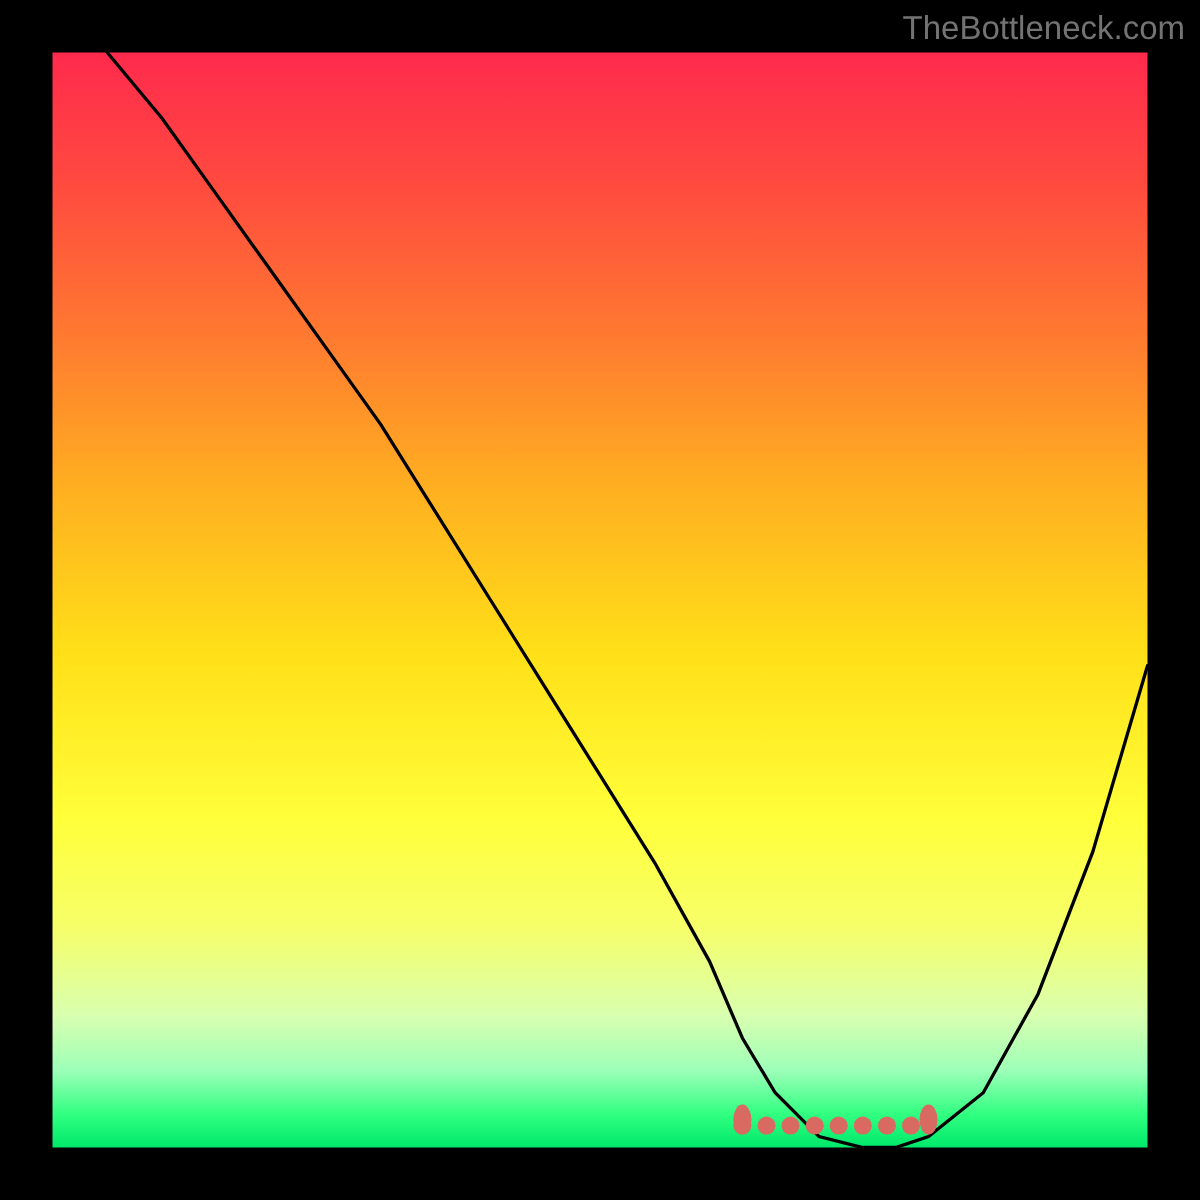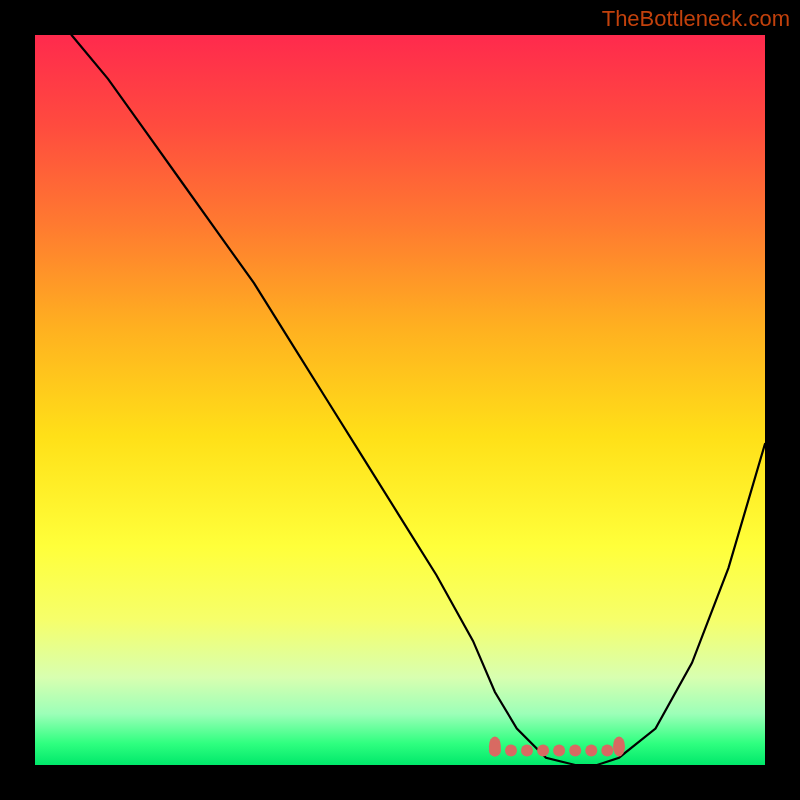--- a/index.html
+++ b/index.html
@@ -11,21 +11,21 @@
           #ff7a30 26%,
           #ffb020 40%,
           #ffe018 55%,
           #ffff3a 70%,
           #f6ff6a 80%,
           #d8ffb0 88%,
           #9cffb8 93%,
           #30ff80 97%,
           #00e86a 100%);}
   svg.curve{position:absolute;left:35px;top:35px;width:730px;height:730px;overflow:visible}
-  .watermark{position:absolute;right:10px;top:6px;color:#c2410c;font-size:22px;user-select:none}
+  .watermark{position:absolute;right:10px;top:6px;color:#737373;font-size:22px;user-select:none}
 </style>
 </head>
 <body>
 
 <div class="frame">
   <div class="plot"></div>
 
   <svg class="curve" viewBox="0 0 730 730" preserveAspectRatio="none">
     <path id="curve-path" fill="none" stroke="#000" stroke-width="2.2" stroke-linecap="round" d="M36.5 0.0 L73.0 43.8 L109.5 94.9 L146.0 146.0 L182.5 197.1 L219.0 248.2 L255.5 306.6 L292.0 365.0 L328.5 423.4 L365.0 481.8 L401.5 540.2 L438.0 605.9 L459.9 657.0 L481.8 693.5 L511.0 722.7 L540.2 730.0 L562.1 730.0 L584.0 722.7 L620.5 693.5 L657.0 627.8 L693.5 532.9 L730.0 408.8"></path>
     <g id="highlight-g">

